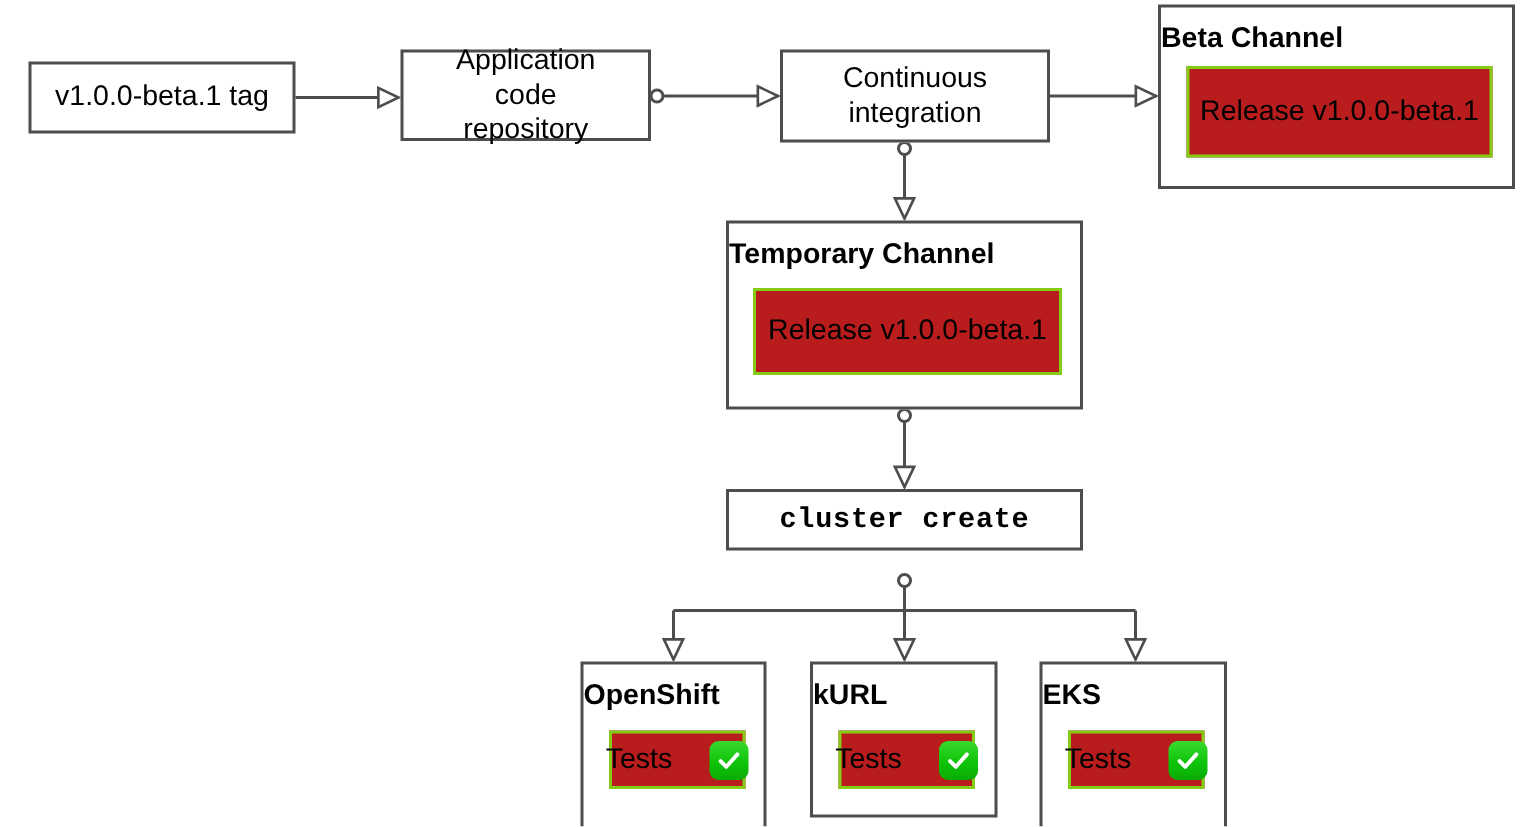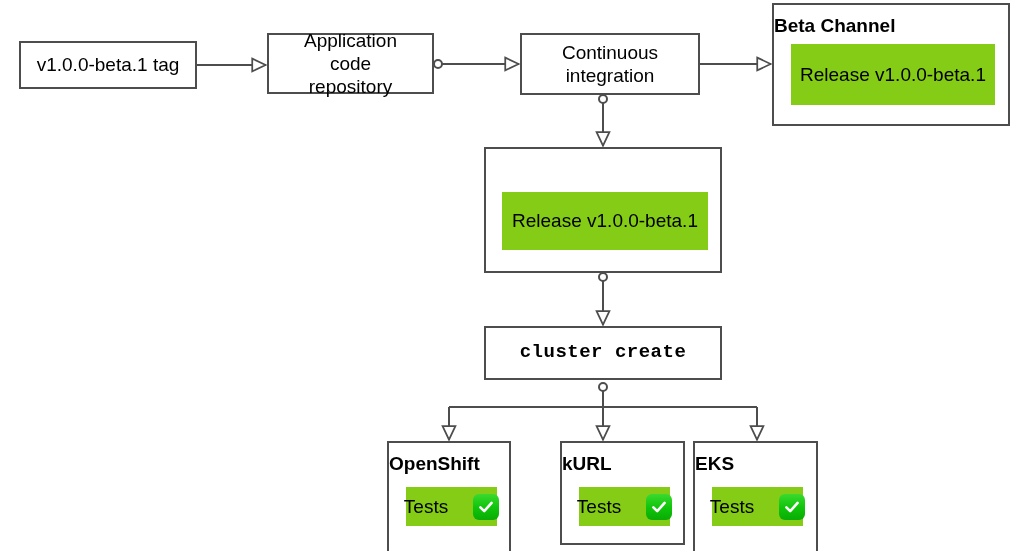--- a/index.html
+++ b/index.html
@@ -49,22 +49,22 @@
     right: 0;
     top: 9px;
     text-align: left;
     font-size: 19px;
     color: #000000;
     font-weight: bold;
   }
   .node .inner-box {
     position: absolute;
     box-sizing: border-box;
-    background: #84cc16;
-    border: 8px solid #84cc16;
+    background: #b91c1c;
+    border: 2px solid #84cc16;
     display: flex;
     align-items: center;
     justify-content: center;
     font-size: 19px;
     color: #000000;
   }
   .node.mono {
     font-family: "Liberation Mono", "DejaVu Sans Mono", monospace;
     font-weight: bold;
     font-size: 19px;
@@ -139,44 +139,45 @@
   </div>
 
   <div class="node container" style="left:772px; top:3px; width:238px; height:123px;">
     <div class="container-title">Beta Channel</div>
     <div class="inner-box" style="left:17px; top:39px; width:204px; height:61px;">
       <span>Release v1.0.0-beta.1</span>
     </div>
   </div>
 
   <div class="node container" style="left:484px; top:147px; width:238px; height:126px;">
+    <div class="container-title">Temporary Channel</div>
     <div class="inner-box" style="left:16px; top:43px; width:206px; height:58px;">
       <span>Release v1.0.0-beta.1</span>
     </div>
   </div>
 
-  <div class="node mono" style="left:484px; top:326px; width:238px; height:54px;">
+  <div class="node mono" style="left:484px; top:326px; width:238px; height:41px;">
     <span>cluster create</span>
   </div>
 
   <div class="node container" style="left:387px; top:441px; width:124px; height:129px;">
     <div class="container-title">OpenShift</div>
     <div class="inner-box" style="left:17px; top:44px; width:91px; height:39px;">
       <span class="tests-row">
         <span>Tests</span>
         <span class="check-badge">
           <svg width="20" height="20" viewBox="0 0 20 20" aria-hidden="true">
             <path d="M4.4 10.4 L8.2 14.2 L15.6 5.9" fill="none" stroke="#ffffff" stroke-width="2.6" stroke-linecap="round" stroke-linejoin="round"></path>
           </svg>
         </span>
       </span>
     </div>
   </div>
 
-  <div class="node container" style="left:540px; top:441px; width:125px; height:104px;margin-left:20px;">
+  <div class="node container" style="left:540px; top:441px; width:125px; height:104px;">
     <div class="container-title">kURL</div>
     <div class="inner-box" style="left:17px; top:44px; width:91px; height:39px;">
       <span class="tests-row">
         <span>Tests</span>
         <span class="check-badge">
           <svg width="20" height="20" viewBox="0 0 20 20" aria-hidden="true">
             <path d="M4.4 10.4 L8.2 14.2 L15.6 5.9" fill="none" stroke="#ffffff" stroke-width="2.6" stroke-linecap="round" stroke-linejoin="round"></path>
           </svg>
         </span>
       </span>

